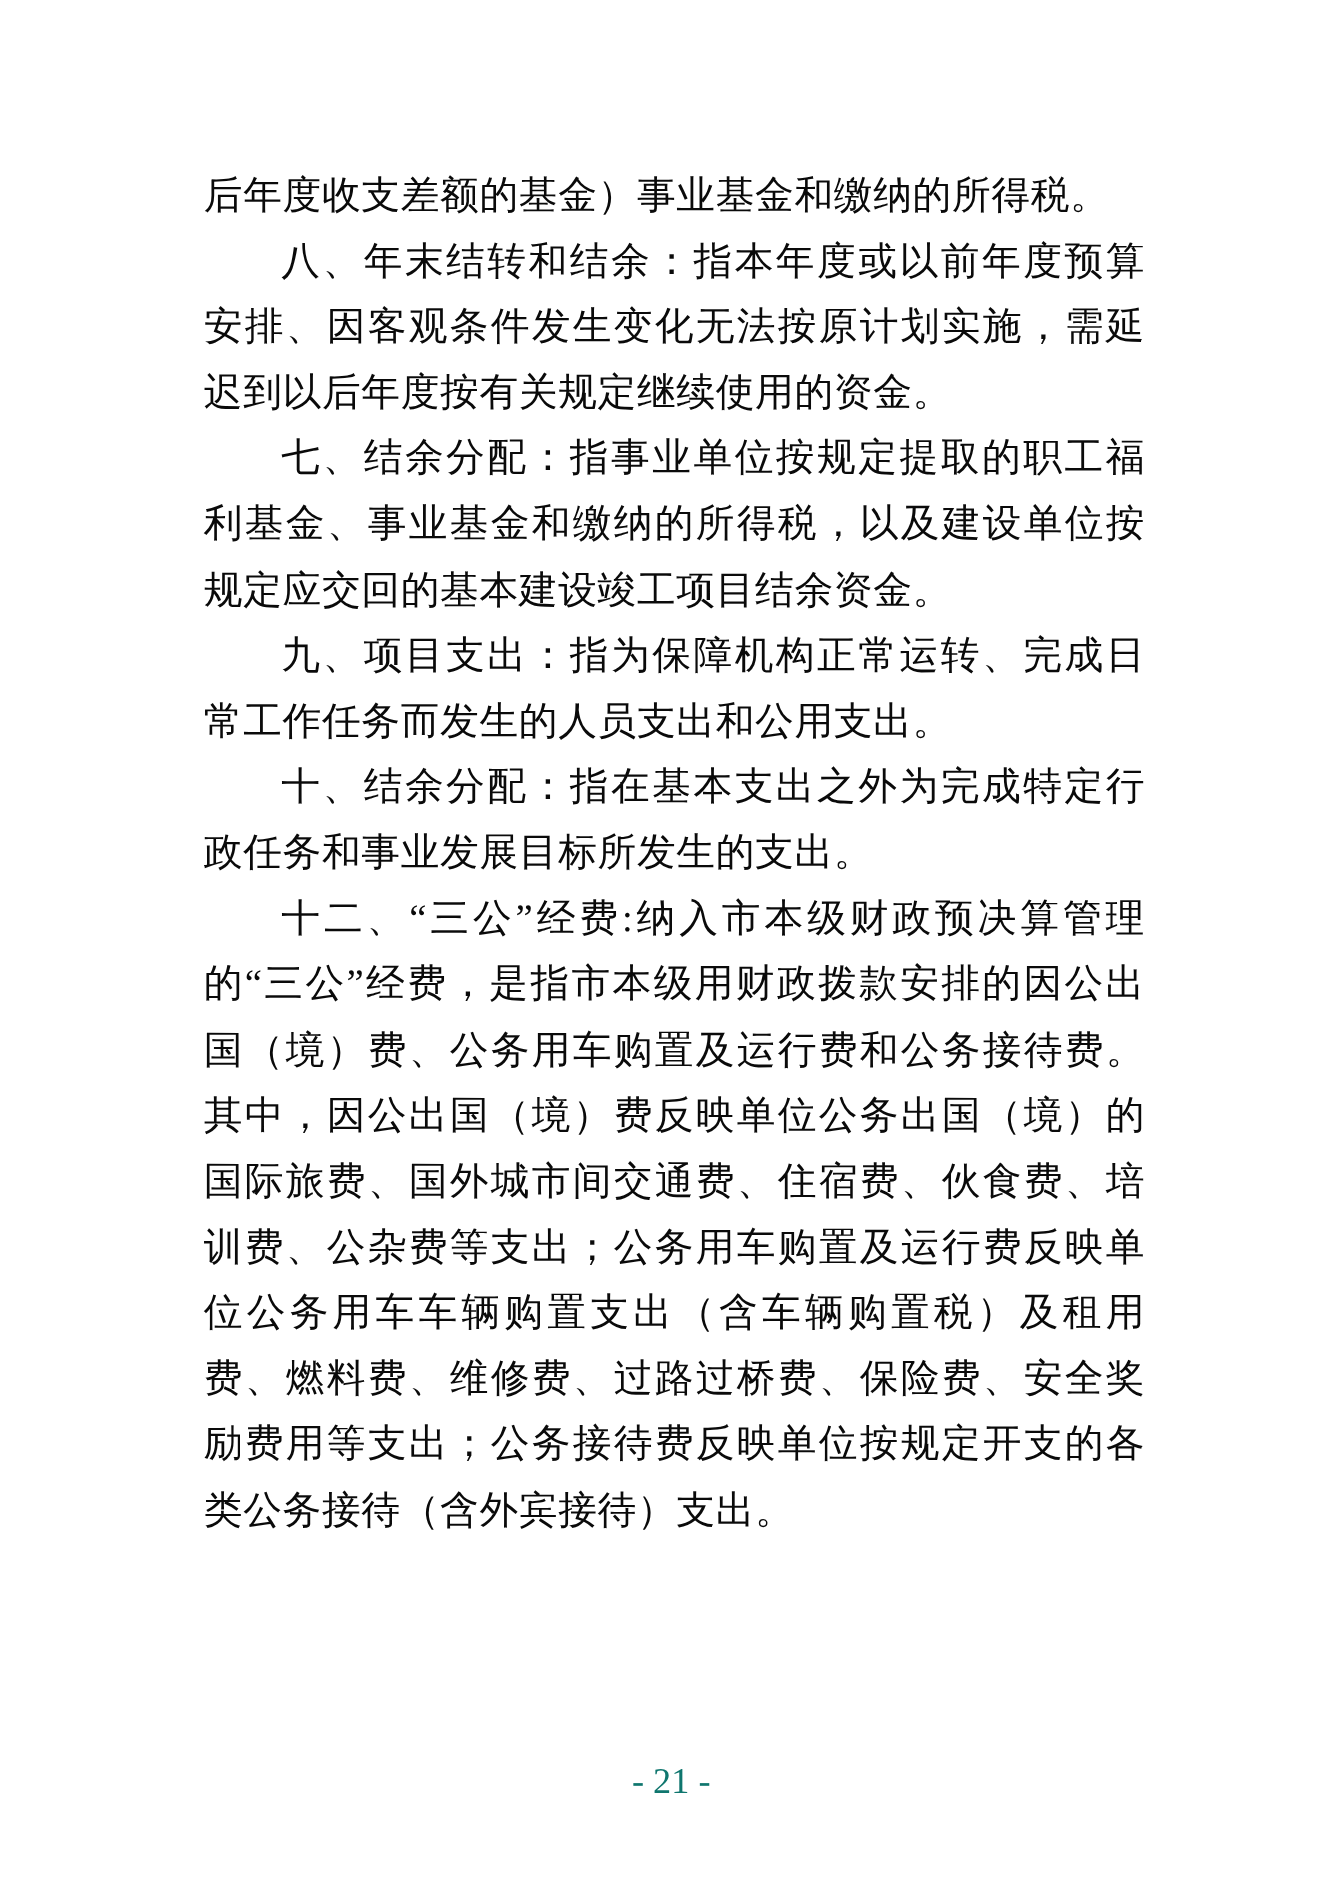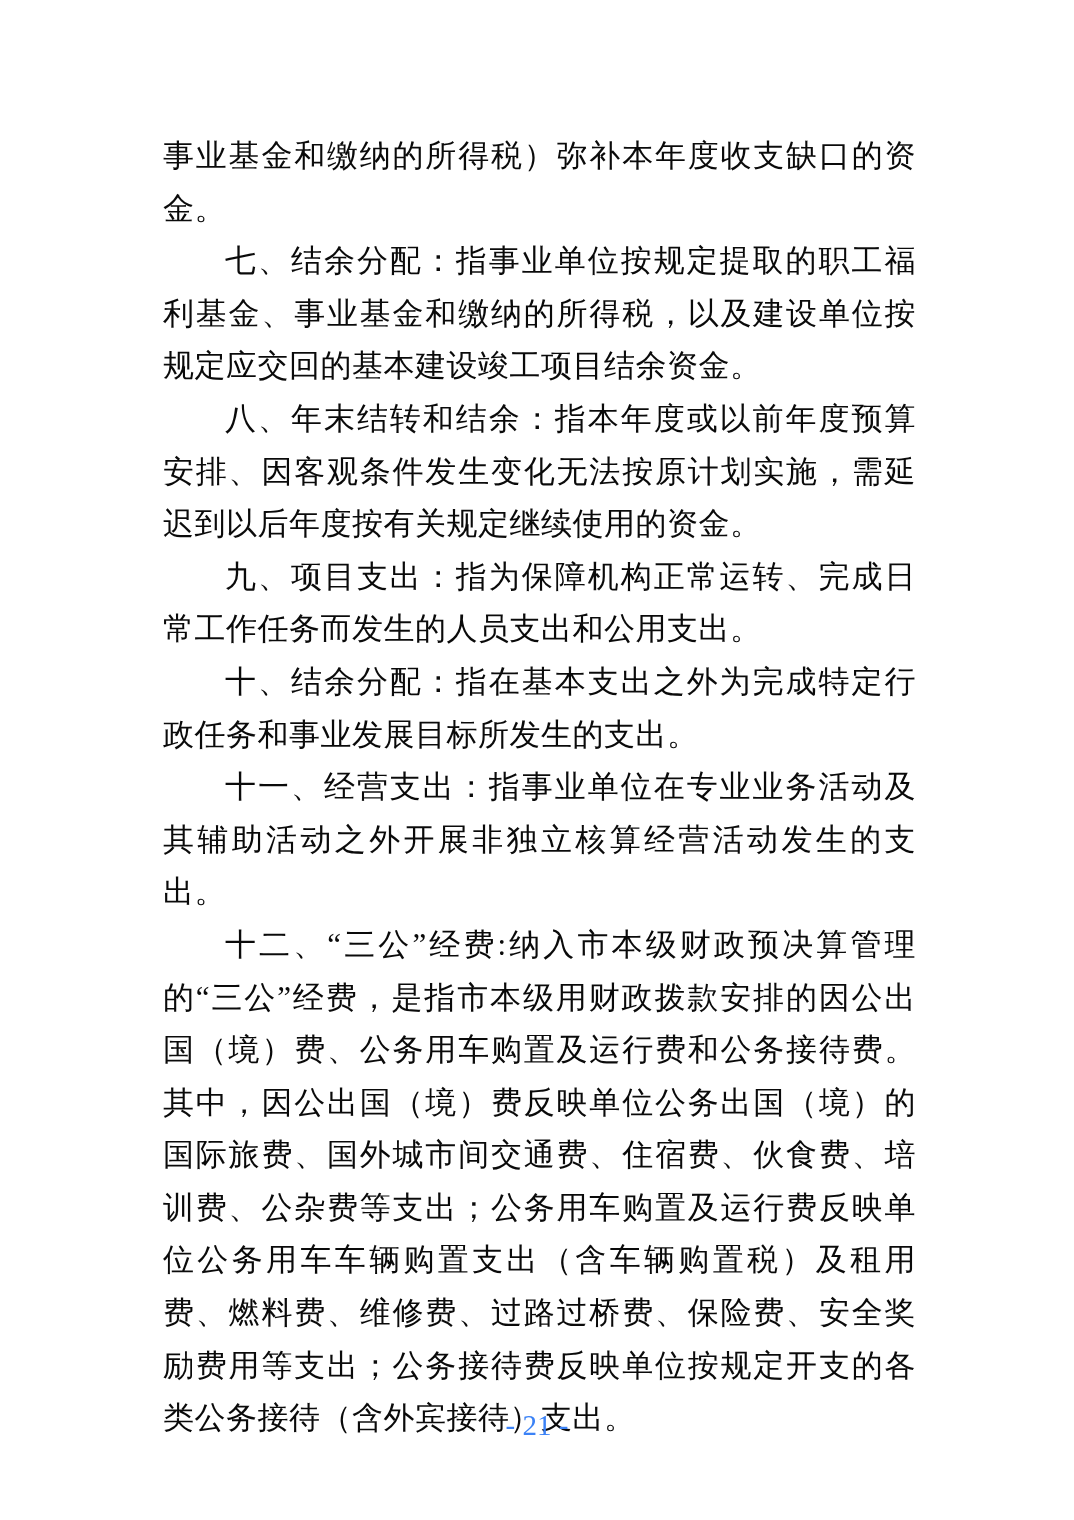--- a/index.html
+++ b/index.html
@@ -42,30 +42,29 @@
     text-indent: 0;
   }
   .page-number {
     position: absolute;
     top: 1405px;
     left: 0;
     width: 100%;
     text-align: center;
     font-size: 29px;
     line-height: 40px;
-    color: #3b82f6;
+    color: #0f766e;
   }
 </style>
 </head>
 <body>
 
 <div class="page">
   <div class="doc-content">
-    <p class="no-indent">事业基金和缴纳的所得税）弥补本年度收支缺口的资金。</p>
+    <p class="no-indent">后年度收支差额的基金）事业基金和缴纳的所得税。</p>
+    <p>八、年末结转和结余：指本年度或以前年度预算安排、因客观条件发生变化无法按原计划实施，需延迟到以后年度按有关规定继续使用的资金。</p>
     <p>七、结余分配：指事业单位按规定提取的职工福利基金、事业基金和缴纳的所得税，以及建设单位按规定应交回的基本建设竣工项目结余资金。</p>
-    <p>八、年末结转和结余：指本年度或以前年度预算安排、因客观条件发生变化无法按原计划实施，需延迟到以后年度按有关规定继续使用的资金。</p>
     <p>九、项目支出：指为保障机构正常运转、完成日常工作任务而发生的人员支出和公用支出。</p>
     <p>十、结余分配：指在基本支出之外为完成特定行政任务和事业发展目标所发生的支出。</p>
-    <p>十一、经营支出：指事业单位在专业业务活动及其辅助活动之外开展非独立核算经营活动发生的支出。</p>
     <p>十二、“三公”经费:纳入市本级财政预决算管理的“三公”经费，是指市本级用财政拨款安排的因公出国（境）费、公务用车购置及运行费和公务接待费。其中，因公出国（境）费反映单位公务出国（境）的国际旅费、国外城市间交通费、住宿费、伙食费、培训费、公杂费等支出；公务用车购置及运行费反映单位公务用车车辆购置支出（含车辆购置税）及租用费、燃料费、维修费、过路过桥费、保险费、安全奖励费用等支出；公务接待费反映单位按规定开支的各类公务接待（含外宾接待）支出。</p>
   </div>
   <div class="page-number">- 21 -</div>
 </div>
 
 </body></html>

